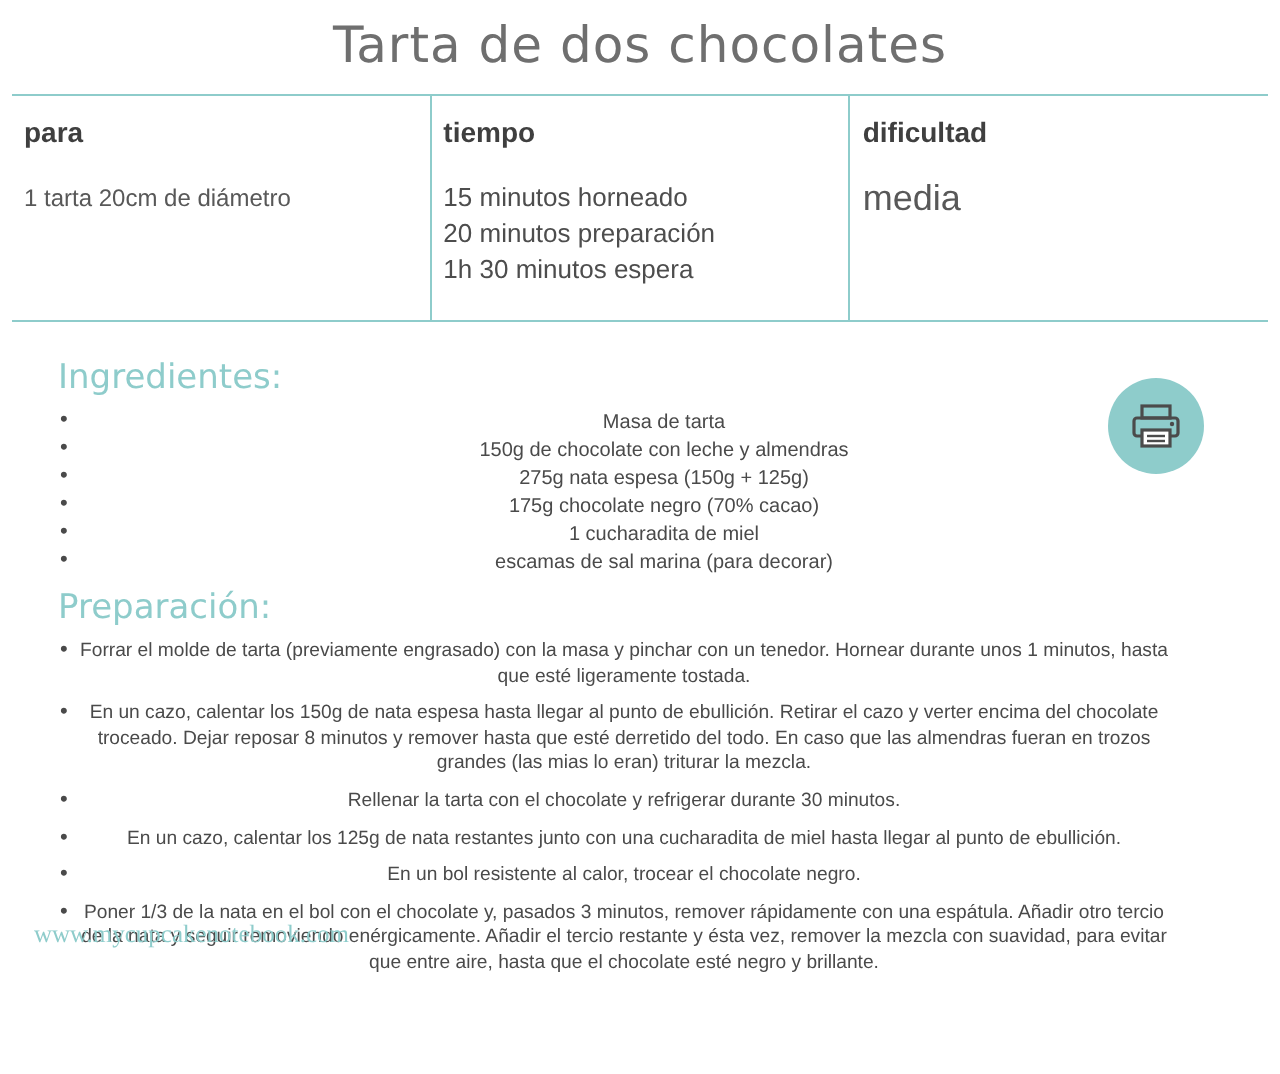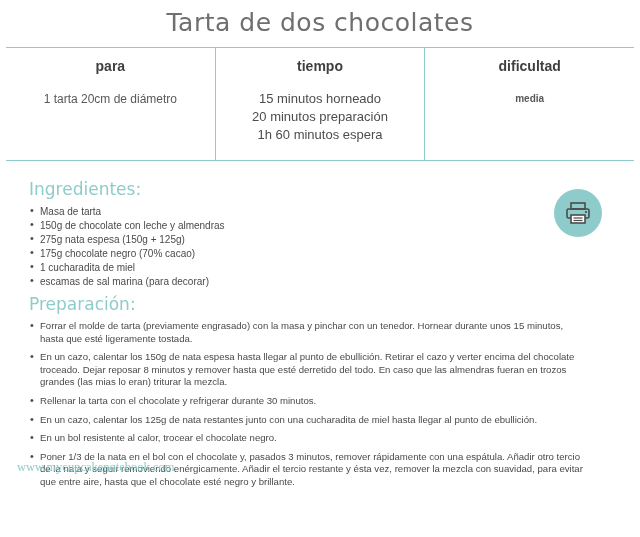--- a/index.html
+++ b/index.html
@@ -42,21 +42,20 @@
   }
 
   
   .info-table {
     display: flex;
     margin: 0 6px;
     border-bottom: 1px solid #8ecccb;
   }
   .info-col {
     flex: 1 1 0;
-    text-align: center;
     padding: 10px 6px 16px 6px;
     box-sizing: border-box;
   }
   .info-col + .info-col {
     border-left: 1px solid #8ecccb;
   }
   .info-head {
     font-size: 14px;
     font-weight: bold;
     color: #3f3f3f;
@@ -64,37 +63,38 @@
   }
   .info-body {
     font-size: 12.5px;
     color: #585858;
     line-height: 18px;
     margin-top: 12px;
   }
   .info-body div { white-space: nowrap; }
   .col-para .info-body { font-size: 12px; }
   .col-tiempo .info-body { font-size: 13px; color: #4d4d4d; }
-  .col-dif .info-body { font-size: 10px; font-weight: bold; }
+  .col-dif .info-body { font-size: 18px; }
 
   
   .content {
     padding: 12px 16px 0 16px;
     position: relative;
   }
   .section-title {
     font-size: 17px;
     color: #8ecccb;
     font-family: "DejaVu Sans", sans-serif;
     margin: 6px 0 6px 13px;
   }
   ul.list {
     list-style: none;
     margin: 0;
     padding: 0 0 0 14px;
+    text-align: center;
   }
   ul.list li {
     position: relative;
     font-size: 10px;
     line-height: 13px;
     color: #4a4a4a;
     padding-left: 10px;
     margin-bottom: 1px;
   }
   ul.list li::before {
@@ -155,21 +155,21 @@
       <div class="info-head">para</div>
       <div class="info-body">
         <div>1 tarta 20cm de diámetro</div>
       </div>
     </div>
     <div class="info-col col-tiempo">
       <div class="info-head">tiempo</div>
       <div class="info-body">
         <div>15 minutos horneado</div>
         <div>20 minutos preparación</div>
-        <div>1h 60 minutos espera</div>
+        <div>1h 30 minutos espera</div>
       </div>
     </div>
     <div class="info-col col-dif">
       <div class="info-head">dificultad</div>
       <div class="info-body">
         <div>media</div>
       </div>
     </div>
   </div>
 
@@ -193,21 +193,21 @@
       <li>Masa de tarta</li>
       <li>150g de chocolate con leche y almendras</li>
       <li>275g nata espesa (150g + 125g)</li>
       <li>175g chocolate negro (70% cacao)</li>
       <li>1 cucharadita de miel</li>
       <li>escamas de sal marina (para decorar)</li>
     </ul>
 
     <div class="section-title">Preparación:</div>
     <ul class="list steps">
-      <li>Forrar el molde de tarta (previamente engrasado) con la masa y pinchar con un tenedor. Hornear durante unos 15 minutos, hasta que esté ligeramente tostada.</li>
+      <li>Forrar el molde de tarta (previamente engrasado) con la masa y pinchar con un tenedor. Hornear durante unos 1 minutos, hasta que esté ligeramente tostada.</li>
       <li>En un cazo, calentar los 150g de nata espesa hasta llegar al punto de ebullición. Retirar el cazo y verter encima del chocolate troceado. Dejar reposar 8 minutos y remover hasta que esté derretido del todo. En caso que las almendras fueran en trozos grandes (las mias lo eran) triturar la mezcla.</li>
       <li>Rellenar la tarta con el chocolate y refrigerar durante 30 minutos.</li>
       <li>En un cazo, calentar los 125g de nata restantes junto con una cucharadita de miel hasta llegar al punto de ebullición.</li>
       <li>En un bol resistente al calor, trocear el chocolate negro.</li>
       <li>Poner 1/3 de la nata en el bol con el chocolate y, pasados 3 minutos, remover rápidamente con una espátula. Añadir otro tercio de la nata y seguir removiendo enérgicamente. Añadir el tercio restante y ésta vez, remover la mezcla con suavidad, para evitar que entre aire, hasta que el chocolate esté negro y brillante.</li>
 
     </ul>
   </div>
 
   <div class="footer">www.mycupcakenotebook.com</div>

